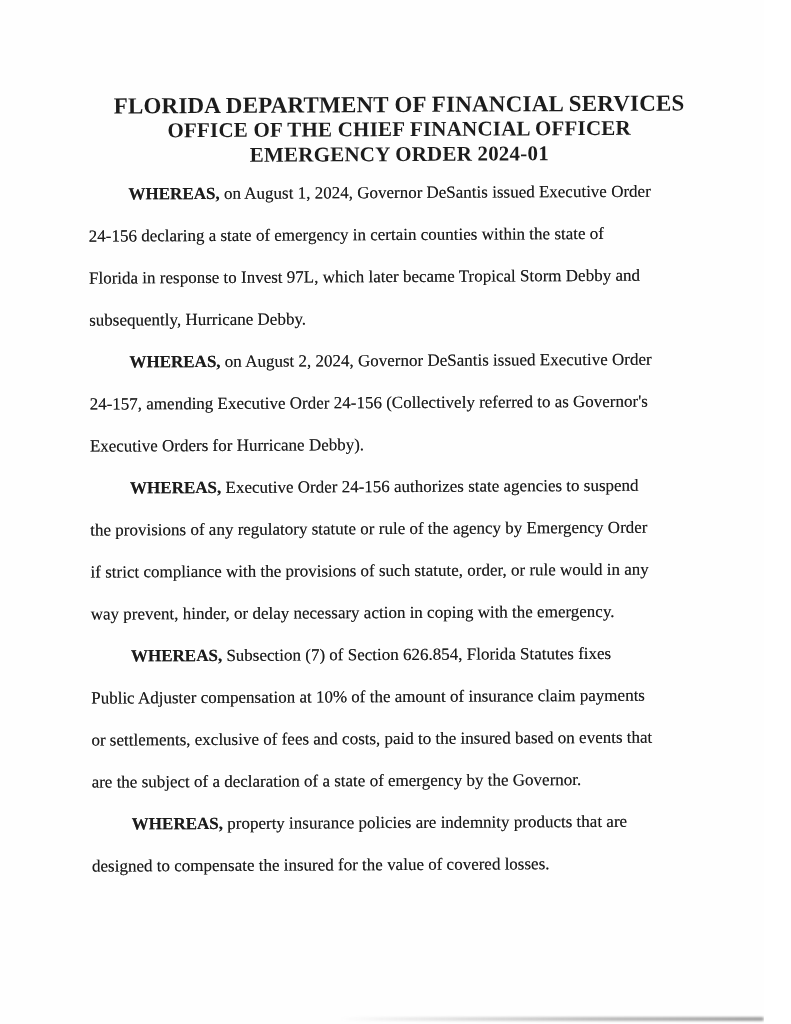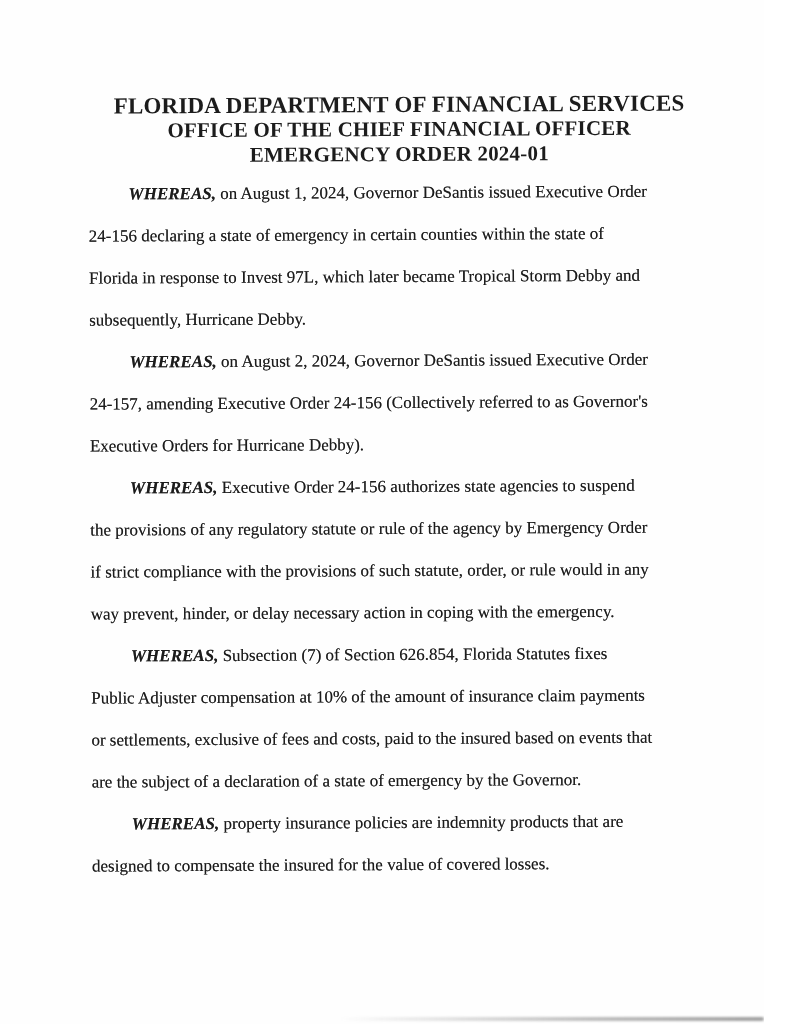--- a/index.html
+++ b/index.html
@@ -48,21 +48,20 @@
     margin: 0;
   }
   .line {
     white-space: nowrap;
   }
   .line.first {
     padding-left: 40px;
   }
   .lead {
     font-weight: bold;
-    font-style: italic;
   }
   .scan-shadow {
     position: absolute;
     left: 340px;
     right: 0;
     top: 1017px;
     height: 4px;
     background: linear-gradient(to right, rgba(0,0,0,0), rgba(95,95,95,0.40) 60%, rgba(70,70,70,0.5));
     filter: blur(1px);
     border-radius: 2px;

